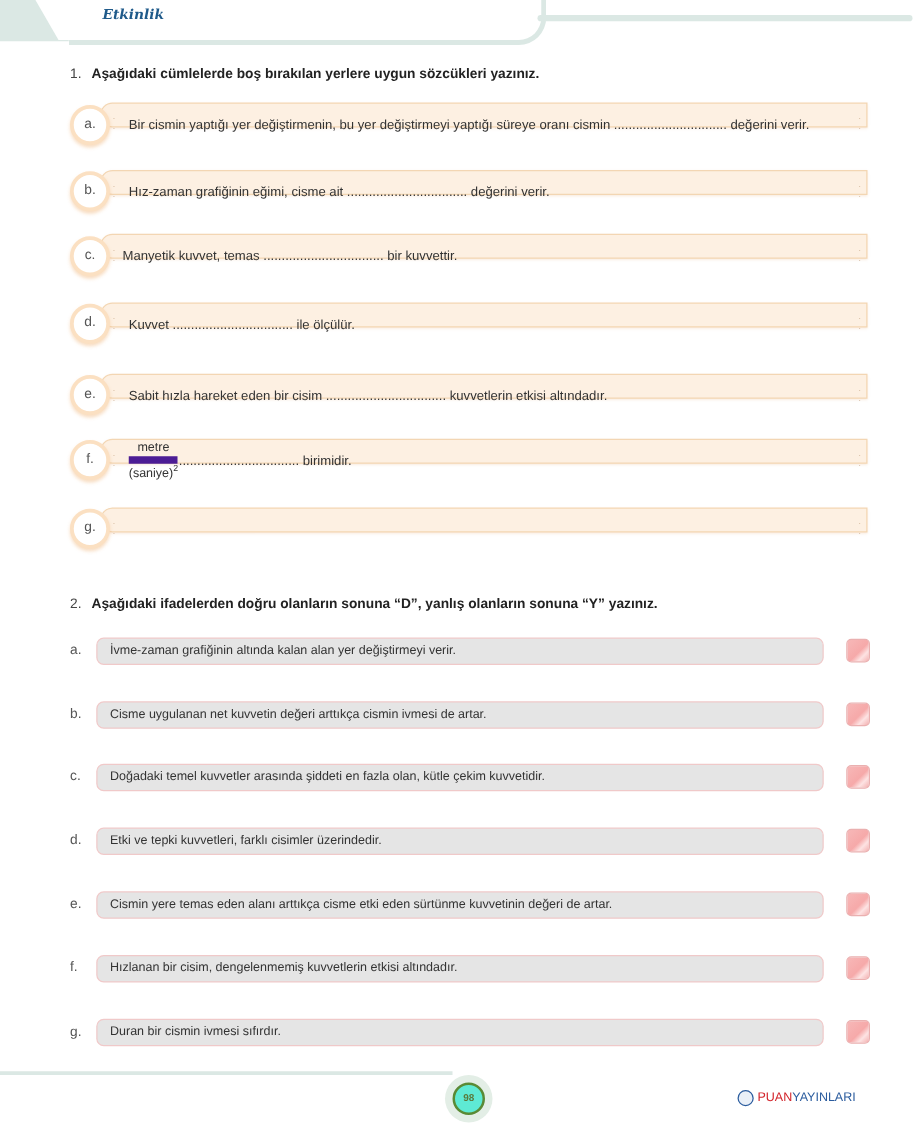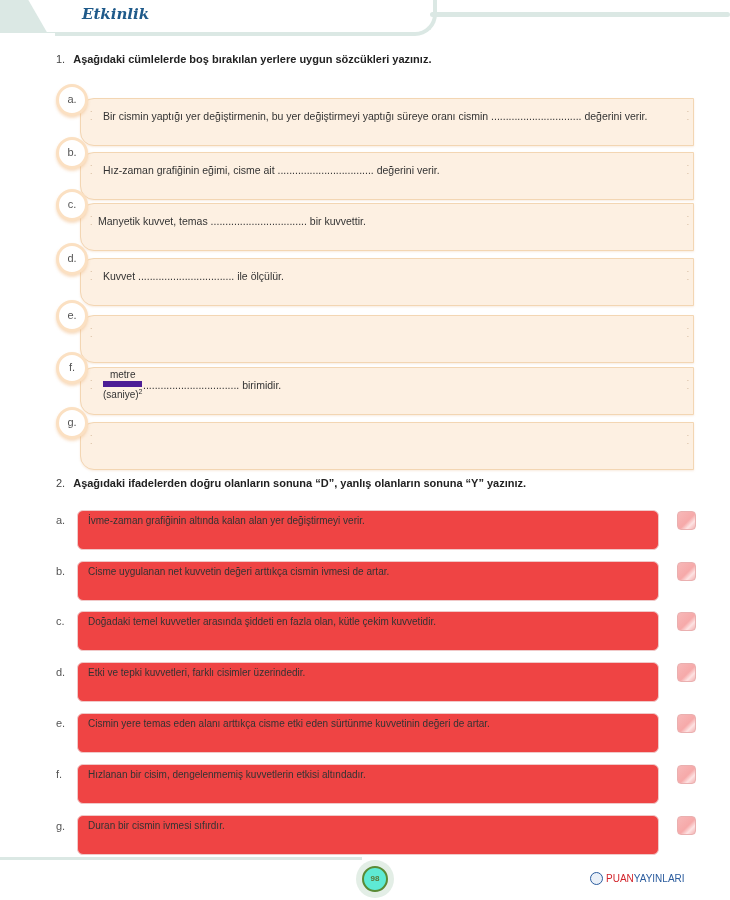--- a/index.html
+++ b/index.html
@@ -8,41 +8,41 @@
   
   .hdr-bg { position:absolute; left:0; top:0; width:730px; height:36px; }
   .hdr-bg .band { position:absolute; left:0; top:0; width:110px; height:33px; background:#dbe8e4; }
   .hdr-bg .tab { position:absolute; left:55px; top:-2px; width:378px; height:34px; background:#fff;
                  border-bottom:4px solid #dbe8e4; border-right:4px solid #dbe8e4; border-radius:0 0 22px 0;
                  transform:skewX(0deg); }
   .hdr-bg .tab:before { content:""; position:absolute; left:-18px; top:0; width:40px; height:34px; background:#fff;
                  transform:skewX(30deg); }
   .hdr-bg .line { position:absolute; left:430px; top:12px; width:300px; height:5px; background:#dbe8e4; border-radius:3px; }
   .hdr-title { position:absolute; left:82px; top:5px; font-family:"DejaVu Serif", serif; font-style:italic; font-weight:bold;
-               font-size:15px; color:#1f5a8a; }
+               font-size:11px; color:#1f5a8a; }
   .q-title { position:absolute; left:56px; font-size:11px; font-weight:bold; color:#222; }
   .q-title .num { font-weight:normal; color:#444; margin-right:8px; }
   
-  .fill { position:absolute; left:80px; width:614px; height:48px; background:#fdf0e2;
+  .fill { position:absolute; left:80px; width:614px; height:20px; background:#fdf0e2;
           border:1px solid #f3d6b3; border-radius:14px 0 0 14px; box-sizing:border-box;
-          box-shadow:0 1px 2px rgba(230,180,130,0.25);margin-top:16px; }
+          box-shadow:0 1px 2px rgba(230,180,130,0.25); }
   .fill .txt { position:absolute; left:22px; top:0; line-height:34px; font-size:10.5px; color:#333; white-space:nowrap; }
   .fill .dots-l { position:absolute; left:9px; top:9px; font-size:7px; line-height:8px; color:#c9a98a; }
   .fill .dots-r { position:absolute; right:4px; top:9px; font-size:7px; line-height:8px; color:#c9a98a; }
   .badge { position:absolute; left:56px; width:32px; height:32px; border-radius:50%; background:#fff;
            border:3px solid #fbe0c2; box-sizing:border-box; box-shadow:0 2px 3px rgba(240,180,120,0.45);
            font-size:11px; color:#555; text-align:center; line-height:25px; }
   .frac { position:absolute; left:22px; top:1px; font-size:10px; color:#333; text-align:center; }
   .frac .numr { display:block; border-bottom:6px solid #4c1d95; padding:0 4px 1px; }
   .frac .den { display:block; padding-top:1px; }
   .frac sup { font-size:7px; }
   
   .tf-label { position:absolute; left:56px; font-size:11px; color:#555; }
-  .tf-box { position:absolute; left:77px; width:582px; height:40px; border:1px solid #f0c9c9; border-radius:6px;
-            box-sizing:border-box; background:#ef4444; }
+  .tf-box { position:absolute; left:77px; width:582px; height:22px; border:1px solid #f0c9c9; border-radius:6px;
+            box-sizing:border-box; background:#e5e5e5; }
   .tf-box .txt { position:absolute; left:10px; top:0; line-height:20px; font-size:10px; color:#333; white-space:nowrap; }
   .tf-ans { position:absolute; left:677px; width:19px; height:19px; border-radius:4px;
             background:linear-gradient(135deg,#f7b8b8 0%,#f6a9a9 55%,#fde3e3 75%,#f3b0b0 100%);
             border:1px solid #eab0b0; box-sizing:border-box; }
   
   .ftr-line { position:absolute; left:0; top:857px; width:362px; height:3px; background:#dbe8e4; }
   .page-circ { position:absolute; left:356px; top:860px; width:38px; height:38px; border-radius:50%;
                background:#e3eee6; }
   .page-num { position:absolute; left:362px; top:866px; width:26px; height:26px; border-radius:50%; border:2px solid #5a8a35;
               box-sizing:border-box; background:#5eead4; font-size:8px; color:#5a7a3a; text-align:center; line-height:22px; font-weight:bold; }
@@ -89,20 +89,21 @@
 
 <div class="fill" style="top:242px;">
   <span class="dots-l">·<br>·</span>
   <span class="txt">Kuvvet ................................. ile ölçülür.</span>
   <span class="dots-r">·<br>·</span>
 </div>
 <div class="badge" style="top:243px;">d.</div>
 
 <div class="fill" style="top:299px;">
   <span class="dots-l">·<br>·</span>
+  <span class="txt">Sabit hızla hareket eden bir cisim ................................. kuvvetlerin etkisi altındadır.</span>
   <span class="dots-r">·<br>·</span>
 </div>
 <div class="badge" style="top:300px;">e.</div>
 
 <div class="fill" style="top:351px;">
   <span class="dots-l">·<br>·</span>
   <span class="frac">
     <span class="numr">metre</span>
     <span class="den"><span>(saniye)</span><sup>2</sup></span>
   </span>

